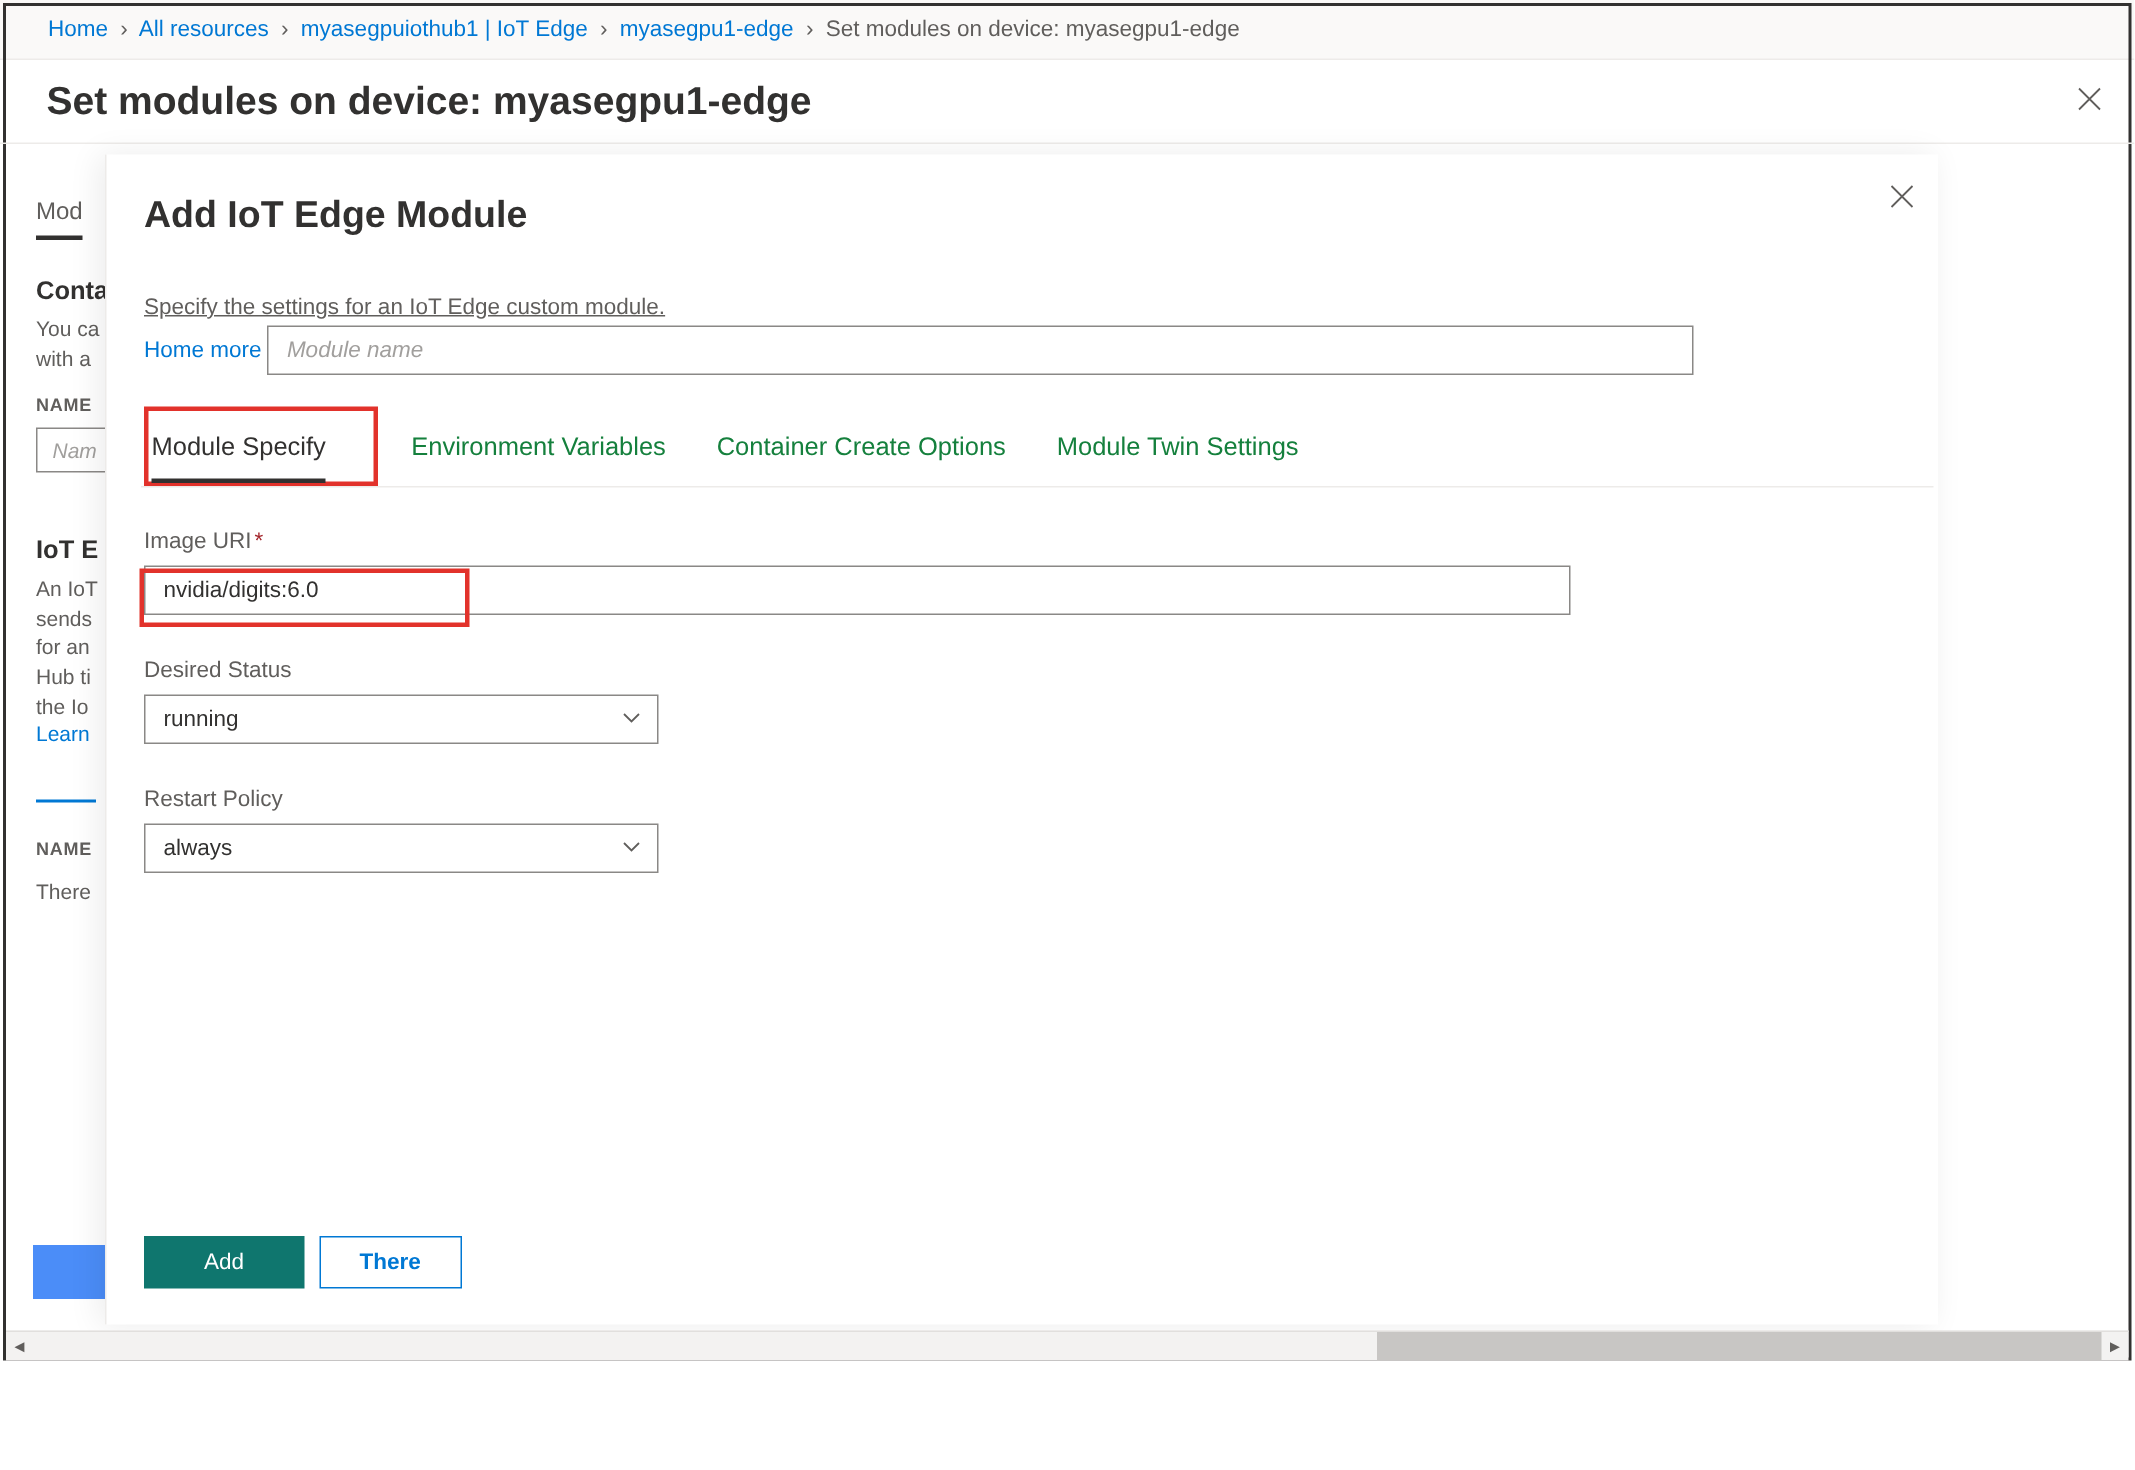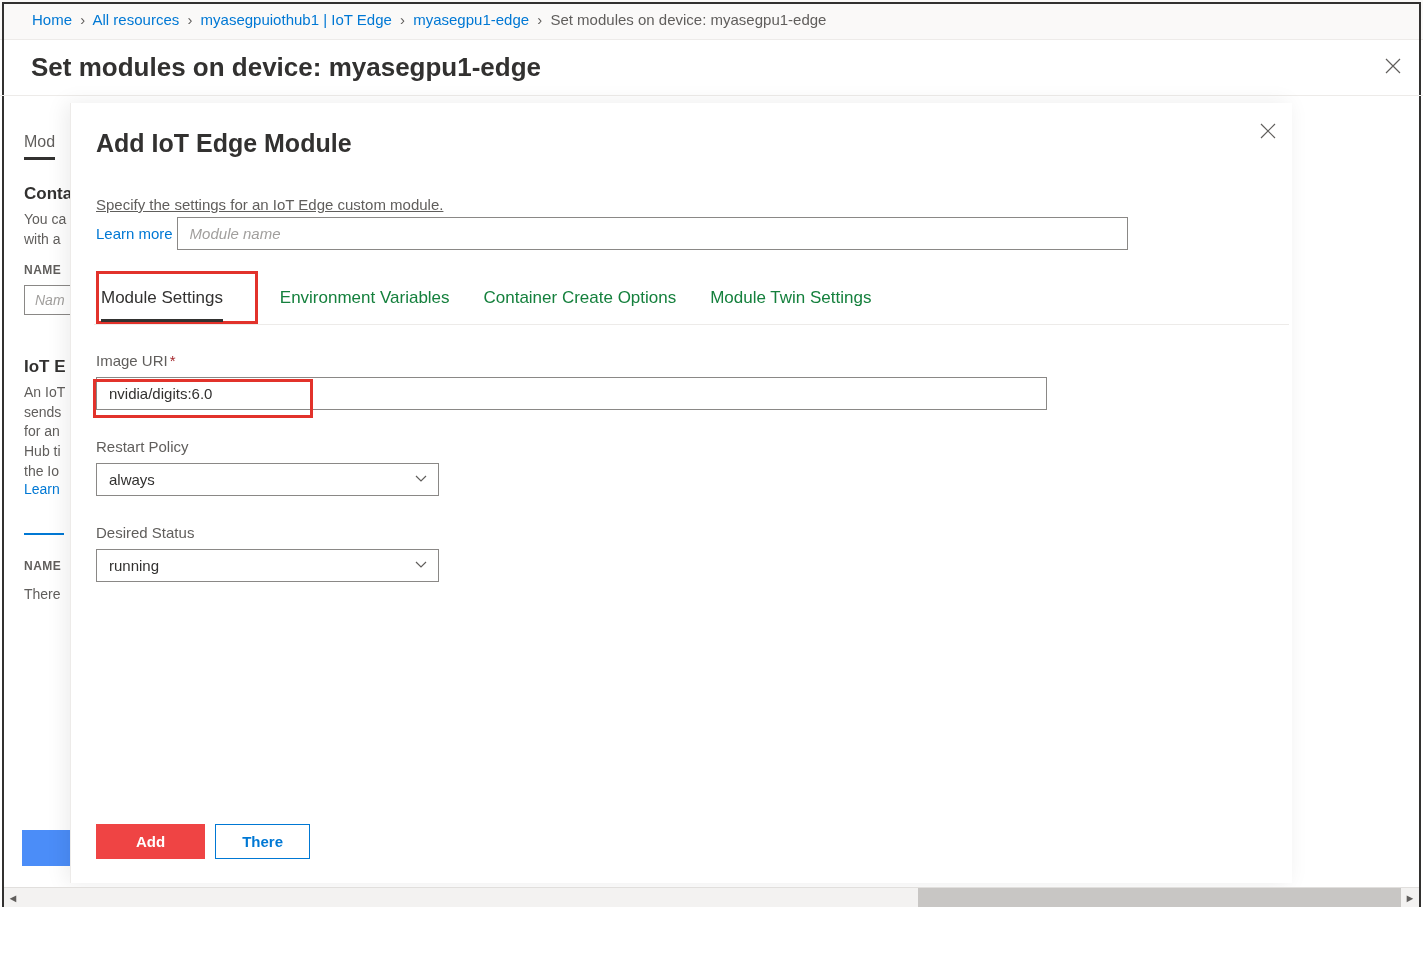--- a/index.html
+++ b/index.html
@@ -121,23 +121,23 @@
       font-size: 15px;
       cursor: pointer;
       background: #fff;
     }
     .chevron-down { color: #605e5c; }
     .footer {
       position: absolute; bottom: 24px; left: 25px;
       display: flex; gap: 10px;
     }
     .btn-primary {
-      background: #ef4444; color: #fff;
+      background: #0f766e; color: #fff;
       border: none; padding: 9px 40px;
-      font-size: 15px; font-weight: 700;
+      font-size: 15px; font-weight: 400;
       cursor: pointer;
     }
     .btn-secondary {
       background: #fff; color: #0078d4;
       border: 1px solid #0078d4;
       padding: 8px 26px;
       font-size: 15px; font-weight: 600;
       cursor: pointer;
     }
     .hscroll {
@@ -202,65 +202,65 @@
 
 <div class="panel">
   <div class="panel-close">
     <svg width="16" height="16" viewBox="0 0 16 16">
         <path d="M1 1 L15 15 M15 1 L1 15" stroke="#605e5c" stroke-width="1.2" fill="none"></path>
       </svg>
   </div>
   <div class="panel-title">Add IoT Edge Module</div>
 
   <div class="panel-desc">Specify the settings for an IoT Edge custom module.</div>
-  <a class="panel-link">Learn more</a>
+  <a class="panel-link">Home more</a>
 
   <input class="text-input" type="text" placeholder="Module name" style="">
 
   <div class="tabs">
     <span class="highlighted-tab-outline">
-      <span class="tab active">Module Settings</span>
+      <span class="tab active">Module Specify</span>
     </span>
     <span class="tab">Environment Variables</span>
     <span class="tab">Container Create Options</span>
     <span class="tab">Module Twin Settings</span>
   </div>
 
   <div class="settings-area">
     <div class="field-group">
       <div class="field-label">
         <span>Image URI</span><span class="req">*</span>
       </div>
       <input class="text-input" type="text" value="nvidia/digits:6.0" style="">
       <div class="highlighted-input-outline" style="top:27px;left:-3px;width:220px;height:39px;"></div>
+    </div>
+
+    <div class="field-group">
+      <div class="field-label">Desired Status</div>
+      <div class="select-wrap">
+        <span>running</span>
+        <span class="chevron-down">
+          <svg width="14" height="14" viewBox="0 0 14 14">
+              <path d="M2 5 L7 10 L12 5" stroke="#605e5c" stroke-width="1.2" fill="none"></path>
+            </svg>
+        </span>
+      </div>
     </div>
 
     <div class="field-group">
       <div class="field-label">Restart Policy</div>
       <div class="select-wrap">
         <span>always</span>
         <span class="chevron-down">
           <svg width="14" height="14" viewBox="0 0 14 14">
               <path d="M2 5 L7 10 L12 5" stroke="#605e5c" stroke-width="1.2" fill="none"></path>
             </svg>
         </span>
       </div>
     </div>
-
-    <div class="field-group">
-      <div class="field-label">Desired Status</div>
-      <div class="select-wrap">
-        <span>running</span>
-        <span class="chevron-down">
-          <svg width="14" height="14" viewBox="0 0 14 14">
-              <path d="M2 5 L7 10 L12 5" stroke="#605e5c" stroke-width="1.2" fill="none"></path>
-            </svg>
-        </span>
-      </div>
-    </div>
   </div>
 
   <div class="footer">
     <button class="btn-primary">Add</button>
     <button class="btn-secondary">There</button>
   </div>
 </div>
 
 <div class="hscroll" style="top:887px;bottom:auto;">
   <div class="hscroll-arrow">◄</div>

